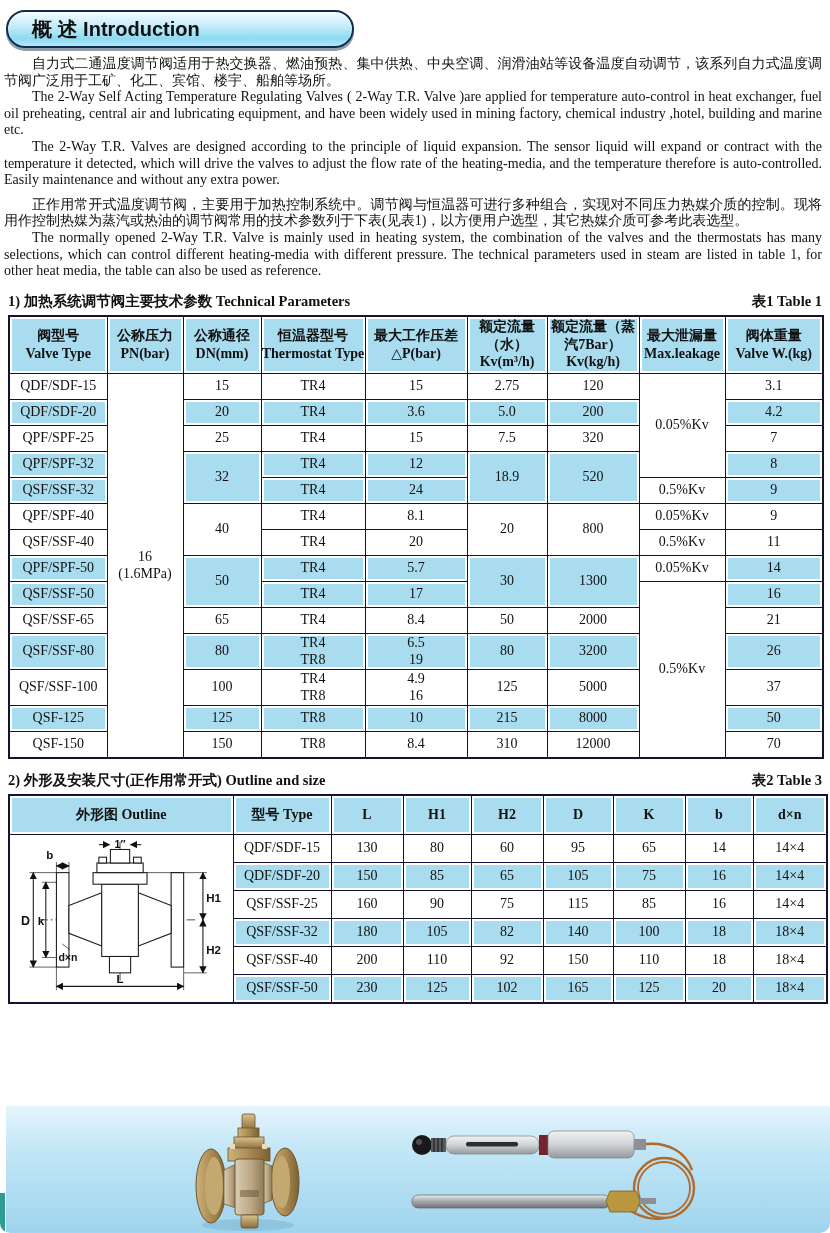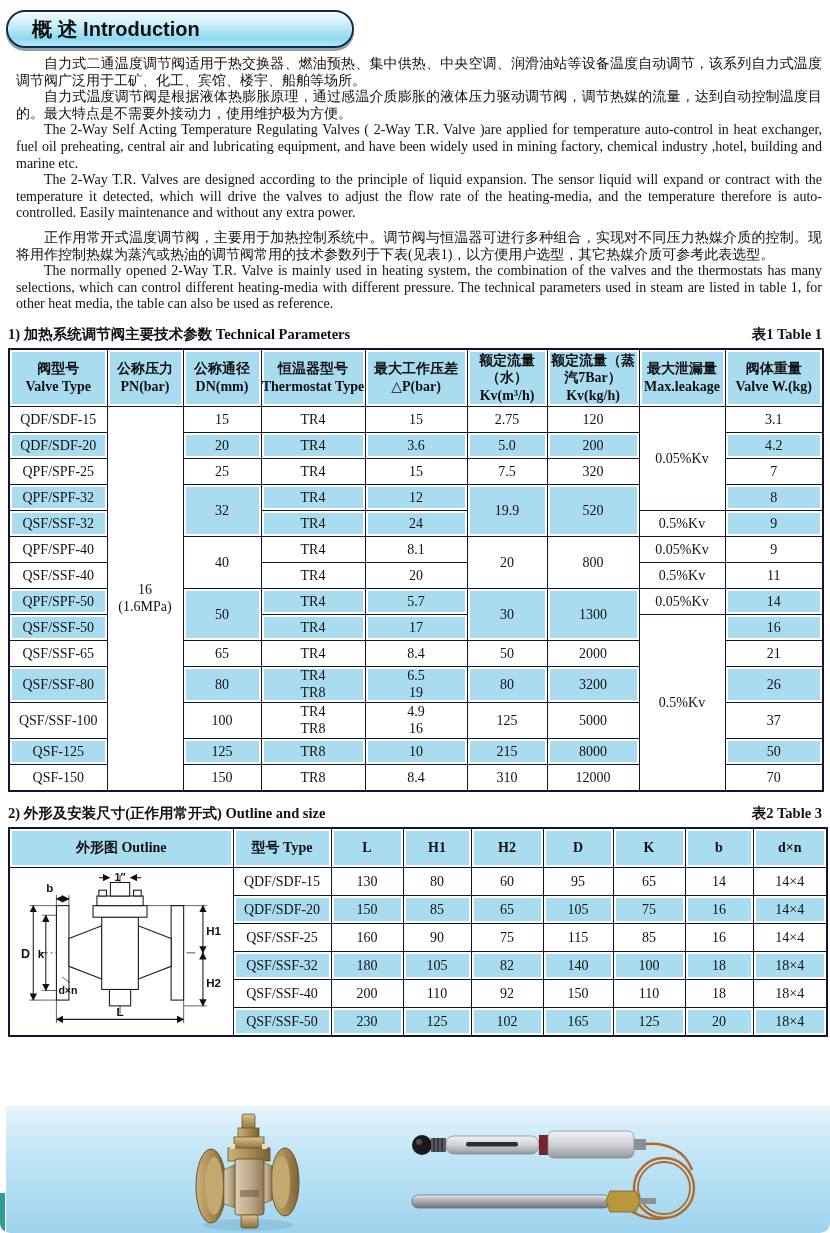--- a/index.html
+++ b/index.html
@@ -7,21 +7,21 @@
         font-family:"Liberation Serif","DejaVu Serif",serif;color:#111;border-radius:10px;}
   
   .pill{box-sizing:border-box;border:2px solid #0d2d4e;border-radius:19px;height:38px;
         display:flex;align-items:center;
         background:linear-gradient(180deg,#f2fbff 0%,#cdeffa 35%,#8ed9f2 78%,#b2e7f8 100%);
         box-shadow:0 3px 0 rgba(10,40,70,.45), inset 0 1px 2px #ffffff;
         font-family:"Liberation Sans","DejaVu Sans",sans-serif;font-weight:bold;}
   .pill-1{width:348px;margin:10px 0 0 6px;padding:0 24px;font-size:20px;}
   .pill-2{width:818px;margin:12px 0 0 6px;padding:0 18px;font-size:18.5px;}
   
-  .text-block{margin:8px 8px 0 16px;}
+  .text-block{margin:8px 8px 0 4px;}
   .para{margin:0;text-align:justify;text-indent:2em;font-size:14px;line-height:16.6px;}
   
   .caption-row{display:flex;justify-content:space-between;align-items:flex-end;
                margin:12px 8px 4px 8px;font-weight:bold;font-size:14.5px;}
   
   table{border-collapse:collapse;table-layout:fixed;margin-left:8px;
         border:2.4px solid #131335;font-size:14px;}
   th,td{border:1.4px solid #131335;box-shadow:inset 0 0 0 2px #ffffff;
         text-align:center;vertical-align:middle;padding:0;background:#ffffff;
         line-height:1.25;}
@@ -44,21 +44,20 @@
 </style>
 </head>
 <body>
 
 <div class="page">
 
   <div class="pill pill-1">概 述 Introduction</div>
 
   <div class="text-block">
     <p class="para">自力式二通温度调节阀适用于热交换器、燃油预热、集中供热、中央空调、润滑油站等设备温度自动调节，该系列自力式温度调节阀广泛用于工矿、化工、宾馆、楼宇、船舶等场所。</p>
-    <p class="para">自力式温度调节阀是根据液体热膨胀原理，通过感温介质膨胀的液体压力驱动调节阀，调节热媒的流量，达到自动控制温度目的。最大特点是不需要外接动力，使用维护极为方便。</p>
     <p class="para">The 2-Way Self Acting Temperature Regulating Valves ( 2-Way T.R. Valve )are applied for temperature auto-control in heat exchanger, fuel oil preheating, central air and lubricating equipment,  and have been widely used in mining factory, chemical industry ,hotel, building and marine etc.</p>
     <p class="para">The 2-Way T.R. Valves are designed according to the principle of liquid expansion. The sensor liquid will expand or contract with the temperature it detected, which will drive the valves to adjust the flow rate of the heating-media, and the temperature therefore is auto-controlled. Easily maintenance and without any extra power.</p>
   </div>
 
 
   <div class="text-block">
     <p class="para">正作用常开式温度调节阀，主要用于加热控制系统中。调节阀与恒温器可进行多种组合，实现对不同压力热媒介质的控制。现将用作控制热媒为蒸汽或热油的调节阀常用的技术参数列于下表(见表1)，以方便用户选型，其它热媒介质可参考此表选型。</p>
     <p class="para">The normally opened 2-Way T.R. Valve is mainly used in heating system, the combination of the valves and the thermostats has many selections, which can control different heating-media with different pressure. The technical parameters used in steam are listed in table 1, for other heat media, the table can also be used as reference.</p>
   </div>
 
@@ -120,21 +119,21 @@
           <td>15</td>
           <td>7.5</td>
           <td>320</td>
           <td>7</td>
         </tr>
         <tr>
           <td class="blue">QPF/SPF-32</td>
           <td rowspan="2" class="blue">32</td>
           <td class="blue">TR4</td>
           <td class="blue">12</td>
-          <td rowspan="2" class="blue">19.9</td>
+          <td rowspan="2" class="blue">18.9</td>
           <td rowspan="2" class="blue">520</td>
           <td class="blue">8</td>
         </tr>
         <tr>
           <td class="blue">QSF/SSF-32</td>
           <td class="blue">TR4</td>
           <td class="blue">24</td>
           <td>0.5%Kv</td>
           <td class="blue">9</td>
         </tr>

